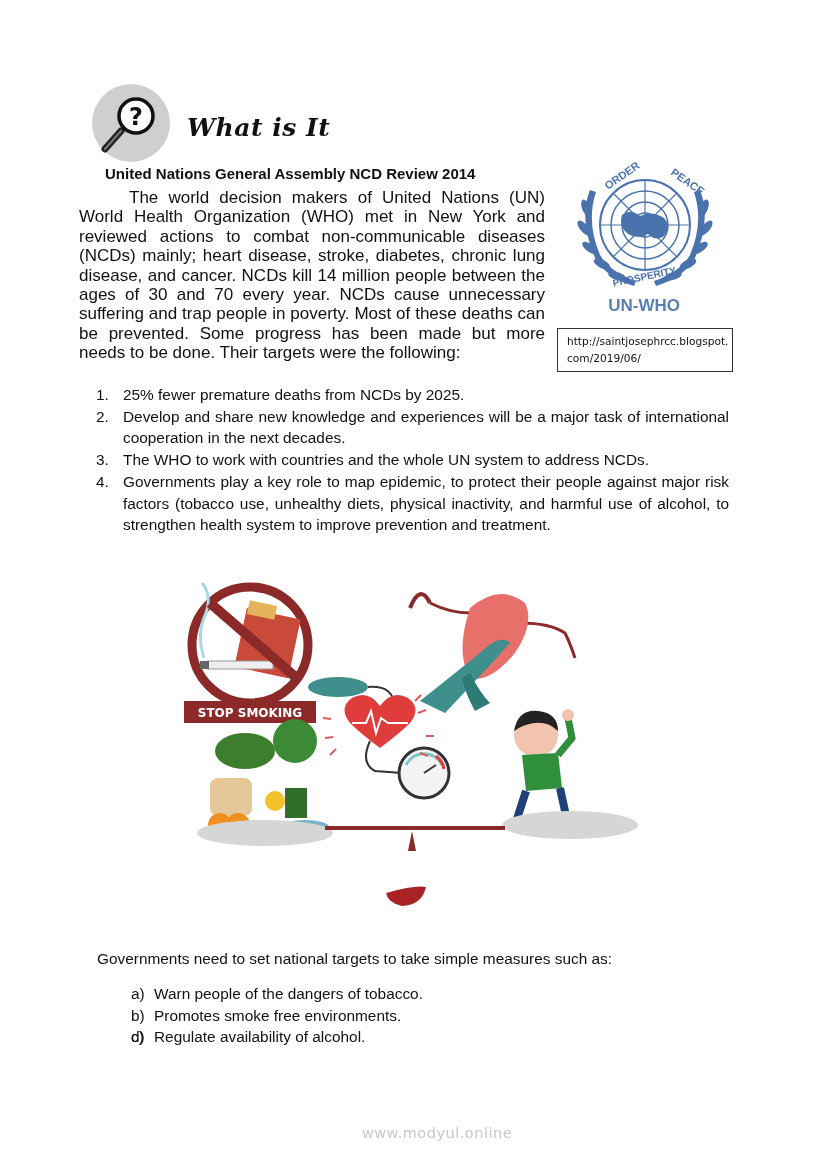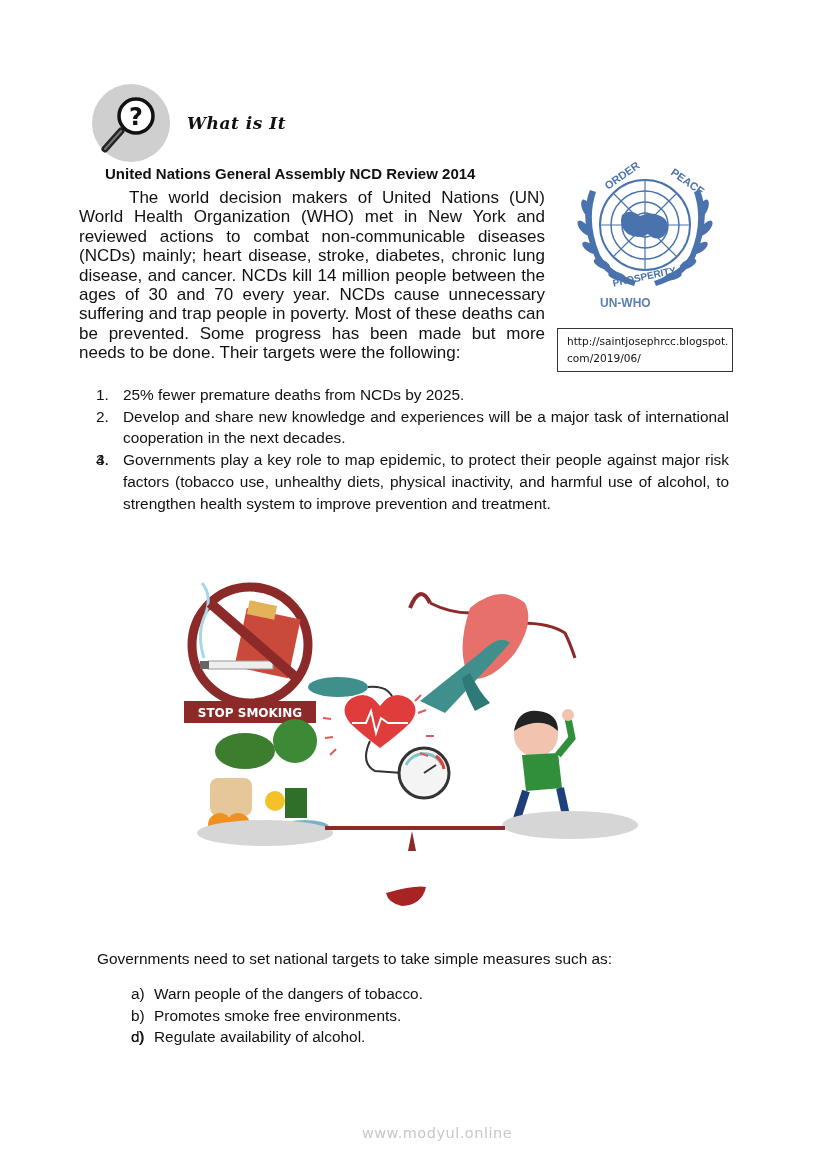--- a/index.html
+++ b/index.html
@@ -3,31 +3,31 @@
 <meta charset="utf-8">
 <style>
   html, body { margin:0; padding:0; background:#ffffff; }
   body { width:826px; height:1169px; position:relative; overflow:hidden;
          font-family:"Liberation Sans", sans-serif; color:#111; }
   .abs { position:absolute; }
 
   
   #hdr-icon { left:91px; top:83px; width:80px; height:80px; }
   #hdr-title { left:187px; top:113px; font-family:"DejaVu Serif", serif; font-weight:bold;
-               font-style:italic; font-size:17px; letter-spacing:0.5px; color:#111; }
+               font-style:italic; font-size:25px; letter-spacing:0.5px; color:#111; }
   #sec-title { left:79px; top:165px; font-weight:bold; font-size:15px;margin-left:26px; }
 
   
   #para { left:79px; top:188px; width:466px; font-size:17px; line-height:19.4px;
           text-align:justify; text-indent:50px; }
 
   
   #un-logo { left:560px; top:160px; width:170px; height:155px; }
-  #un-caption { left:600px; top:296px; width:80px; text-align:left; font-weight:bold;
-                font-size:12px; color:#5b7fb1; }
+  #un-caption { left:600px; top:296px; width:80px; text-align:right; font-weight:bold;
+                font-size:17px; color:#5b7fb1; }
   #src-box { left:557px; top:328px; width:165px; height:38px; border:1.3px solid #333;
              padding:4px 0 0 9px; font-family:"DejaVu Sans", sans-serif; font-size:10.6px;
              line-height:16.5px; color:#111; box-sizing:content-box; word-break:break-all; }
 
   
   #targets { left:96px; top:384px; width:633px; margin:0; padding:0; list-style:none;
              font-size:15.4px; line-height:21.7px; }
   #targets li { position:relative; padding-left:27px; text-align:justify; }
   #targets li .num { position:absolute; left:0; top:0; }
 
@@ -92,21 +92,21 @@
     <text x="110" y="14" font-family="Liberation Sans, sans-serif" font-size="11" font-weight="bold" fill="#4a73ad" transform="rotate(35 110 14)">PEACE</text>
     <text x="85" y="120" text-anchor="middle" font-family="Liberation Sans, sans-serif" font-size="10" font-weight="bold" fill="#4a73ad" transform="rotate(-12 85 120)">PROSPERITY</text>
   </svg>
 </div>
 <div id="un-caption" class="abs">UN-WHO</div>
 <div id="src-box" class="abs">http://saintjosephrcc.blogspot.com/2019/06/</div>
 
 <ol id="targets" class="abs">
   <li><span class="num">1.</span><span>25% fewer premature deaths from NCDs by 2025.</span></li>
   <li><span class="num">2.</span><span>Develop and share new knowledge and experiences will be a major task of international cooperation in the next decades.</span></li>
-  <li><span class="num">3.</span></li>
+  <li><span class="num">3.</span><span>The WHO to work with countries and the whole UN system to address NCDs.</span></li>
   <li><span class="num">4.</span><span>Governments play a key role to map epidemic, to protect their people against major risk factors (tobacco use, unhealthy diets, physical inactivity, and harmful use of alcohol, to strengthen health system to improve prevention and treatment.</span></li>
 </ol>
 
 <div id="illus" class="abs">
   <svg width="480" height="345" viewBox="0 0 480 345">
 
     <g>
       <circle cx="80" cy="72" r="58" fill="none" stroke="#8c2a2a" stroke-width="9"></circle>
       <rect x="70" y="40" width="55" height="60" fill="#c94a3a" transform="rotate(12 97 70)"></rect>
       <rect x="78" y="30" width="28" height="14" fill="#e3b35a" transform="rotate(12 92 37)"></rect>

